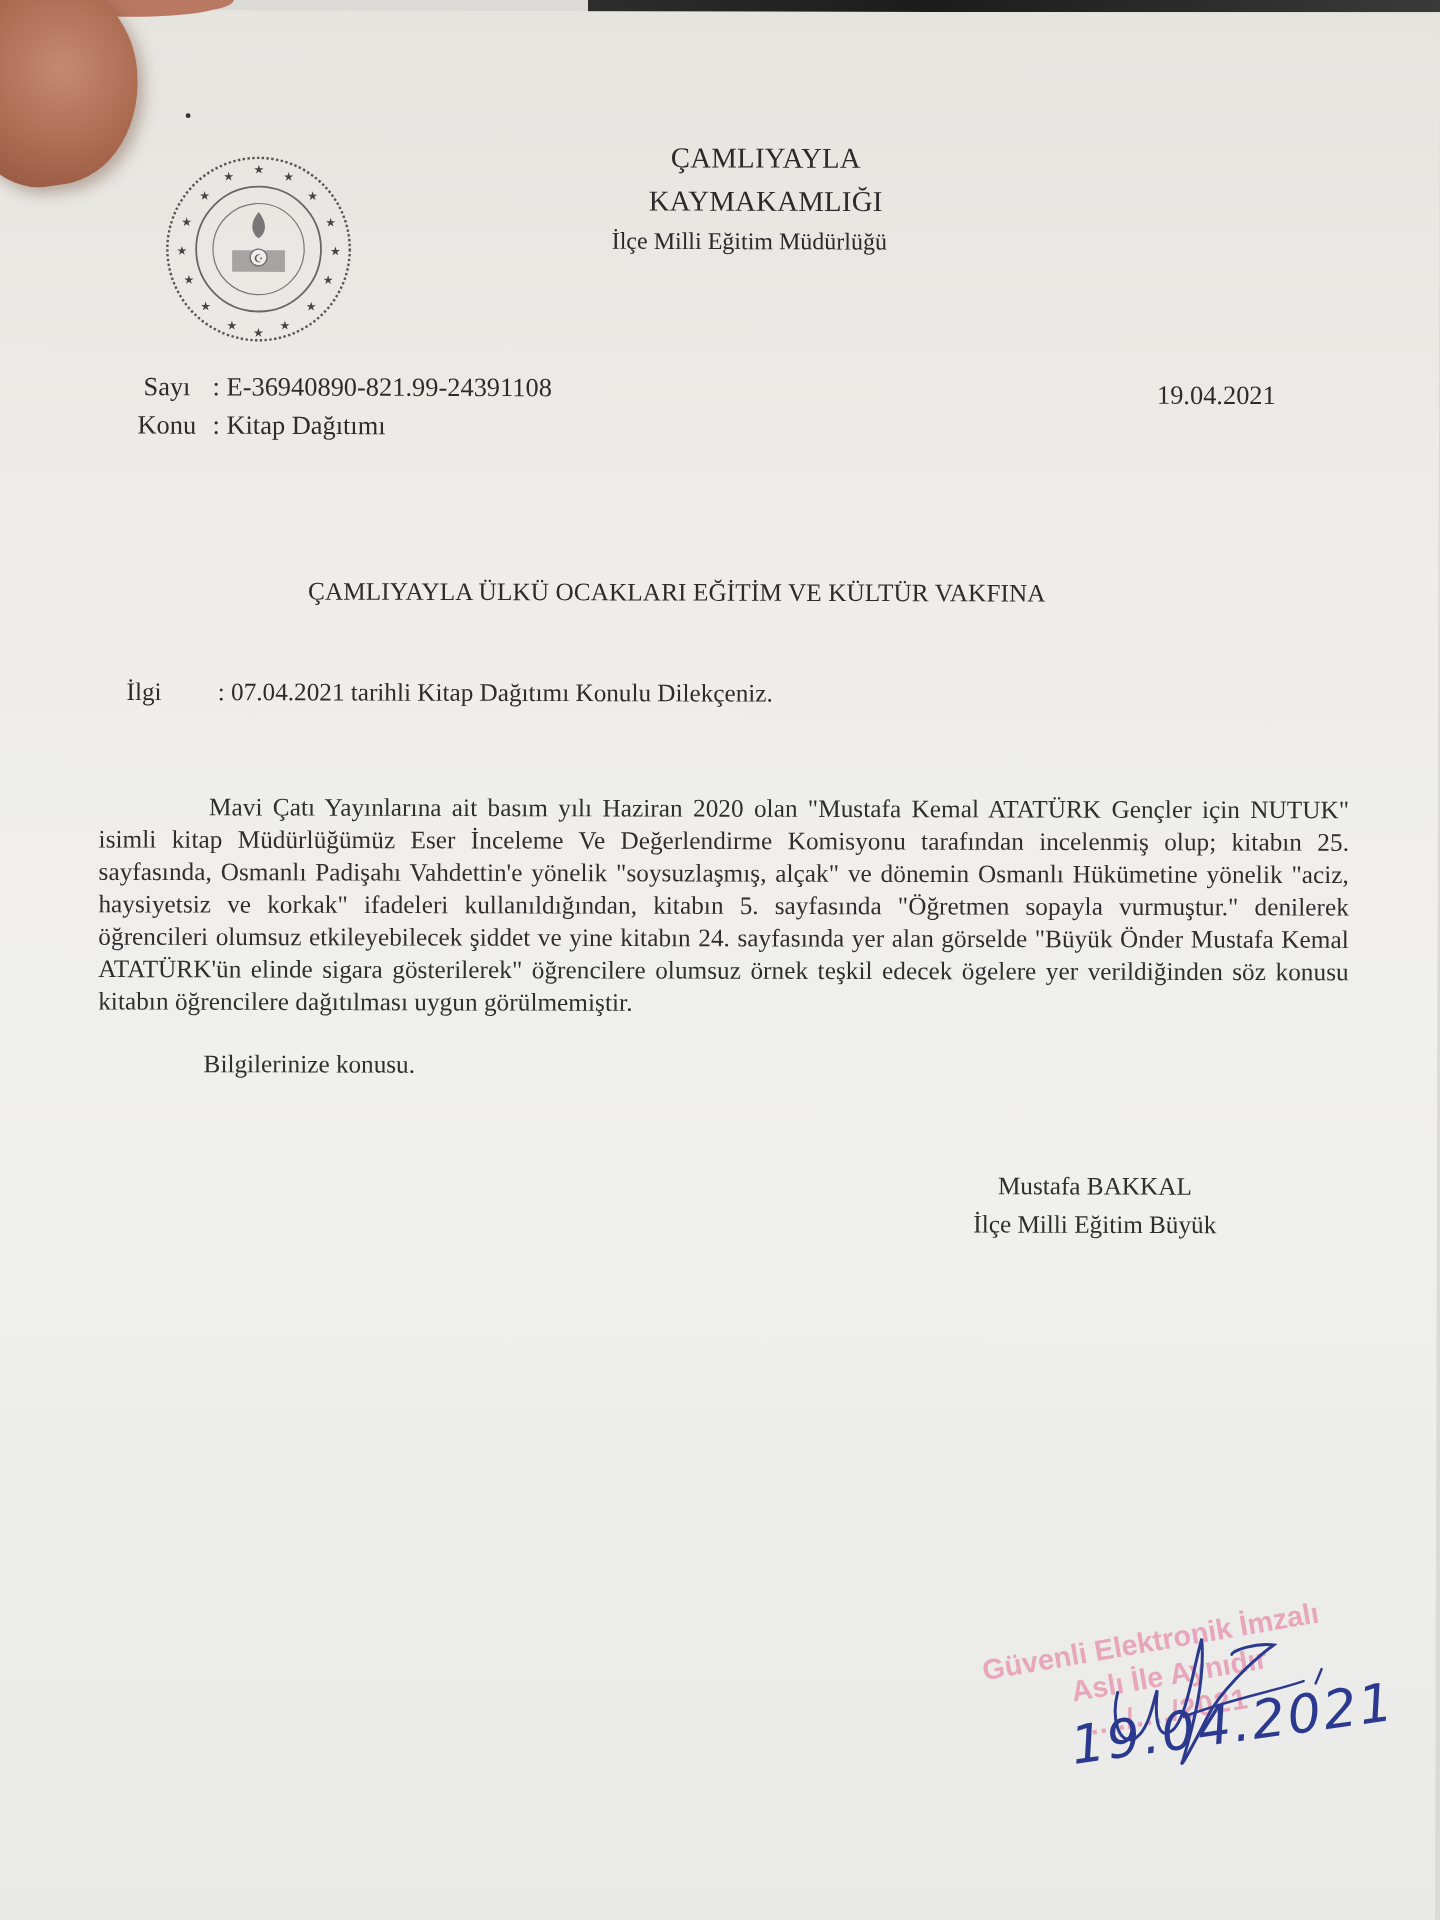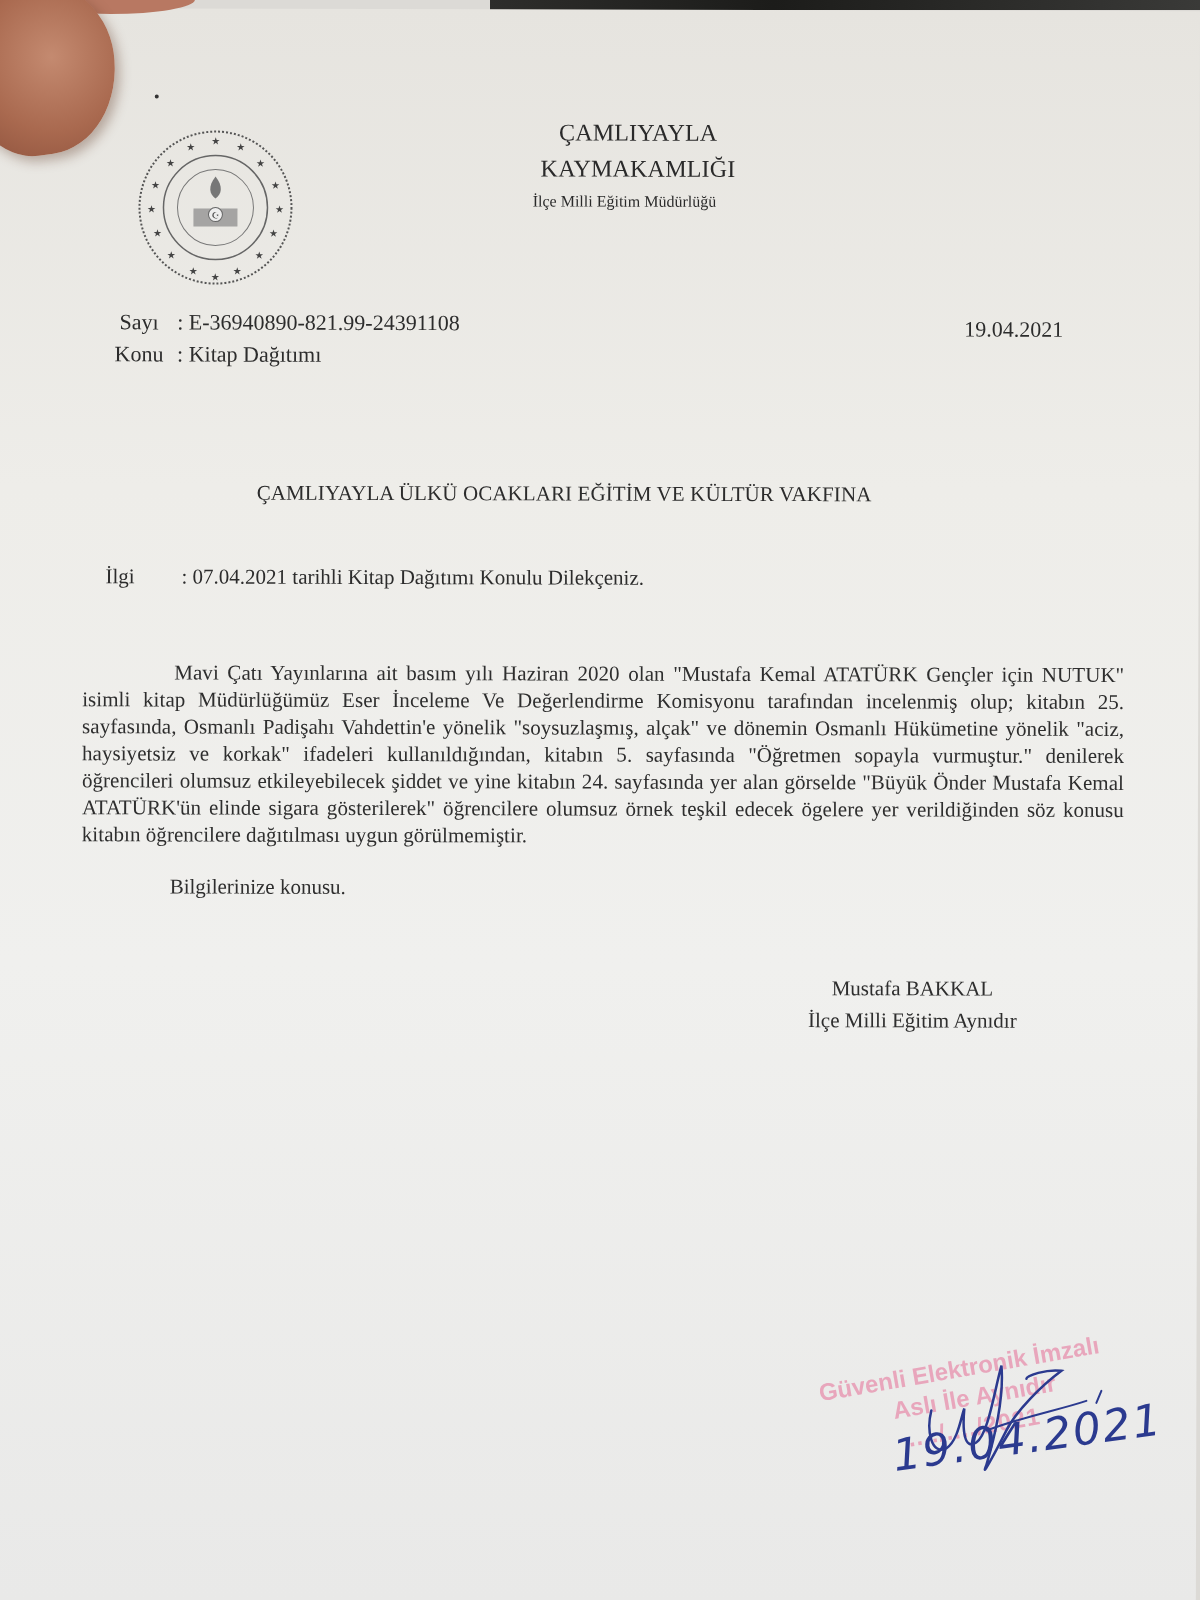--- a/index.html
+++ b/index.html
@@ -35,21 +35,21 @@
     .seal {
       position: absolute; left: 136px; top: 120px; width: 160px; height: 158px;
     }
     .seal svg { width: 100%; height: 100%; }
 
     .header {
       position: absolute; left: 440px; top: 105px; width: 370px; text-align: center; color: #2a2a2a;
     }
     .header .tc { font-size: 22px; line-height: 30px; }
     .header .kay { font-size: 24px; line-height: 36px; letter-spacing: 0.2px; margin-left: 27px; }
-    .header .mud { font-size: 16px; line-height: 30px; }
+    .header .mud { font-size: 20px; line-height: 30px; }
 
     .meta { position: absolute; left: 104px; top: 298px; color: #2c2c2c; font-size: 22px; }
     .meta-row { display: flex; line-height: 32px; }
     .meta-label { width: 72px; text-align: center; }
     .meta-value { padding-left: 2px; }
     .date { position: absolute; left: 965px; top: 306px; font-size: 22px; color: #2c2c2c; }
 
     .addressee {
       position: absolute; left: 258px; top: 472px; font-size: 21px; color: #2c2c2c; letter-spacing: 0.1px;
     }
@@ -149,21 +149,21 @@
     <span class="lbl">İlgi</span>
     <span>: 07.04.2021 tarihli Kitap Dağıtımı Konulu Dilekçeniz.</span>
   </div>
 
   <p class="body-text">Mavi Çatı Yayınlarına ait basım yılı Haziran 2020 olan "Mustafa Kemal ATATÜRK Gençler için NUTUK" isimli kitap Müdürlüğümüz Eser İnceleme Ve Değerlendirme Komisyonu tarafından incelenmiş olup; kitabın 25. sayfasında, Osmanlı Padişahı Vahdettin'e yönelik "soysuzlaşmış, alçak" ve dönemin Osmanlı Hükümetine yönelik "aciz, haysiyetsiz ve korkak" ifadeleri kullanıldığından, kitabın 5. sayfasında "Öğretmen sopayla vurmuştur." denilerek öğrencileri olumsuz etkileyebilecek şiddet ve yine kitabın 24. sayfasında yer alan görselde "Büyük Önder Mustafa Kemal ATATÜRK'ün elinde sigara gösterilerek" öğrencilere olumsuz örnek teşkil edecek ögelere yer verildiğinden söz konusu kitabın öğrencilere dağıtılması uygun görülmemiştir.</p>
 
   <div class="closing">Bilgilerinize konusu.</div>
 
   <div class="sign">
     <div class="name">Mustafa BAKKAL</div>
-    <div class="title">İlçe Milli Eğitim Aynıdır</div>
+    <div class="title">İlçe Milli Eğitim Büyük</div>
   </div>
 
   <div class="stamp">
     <div class="l1">Güvenli Elektronik İmzalı</div>
     <div class="l2">Aslı İle Aynıdır</div>
     <div class="l3">..../..../2021</div>
   </div>
 
   <div class="handwriting">
     <svg viewBox="0 0 260 190" xmlns="http://www.w3.org/2000/svg">

